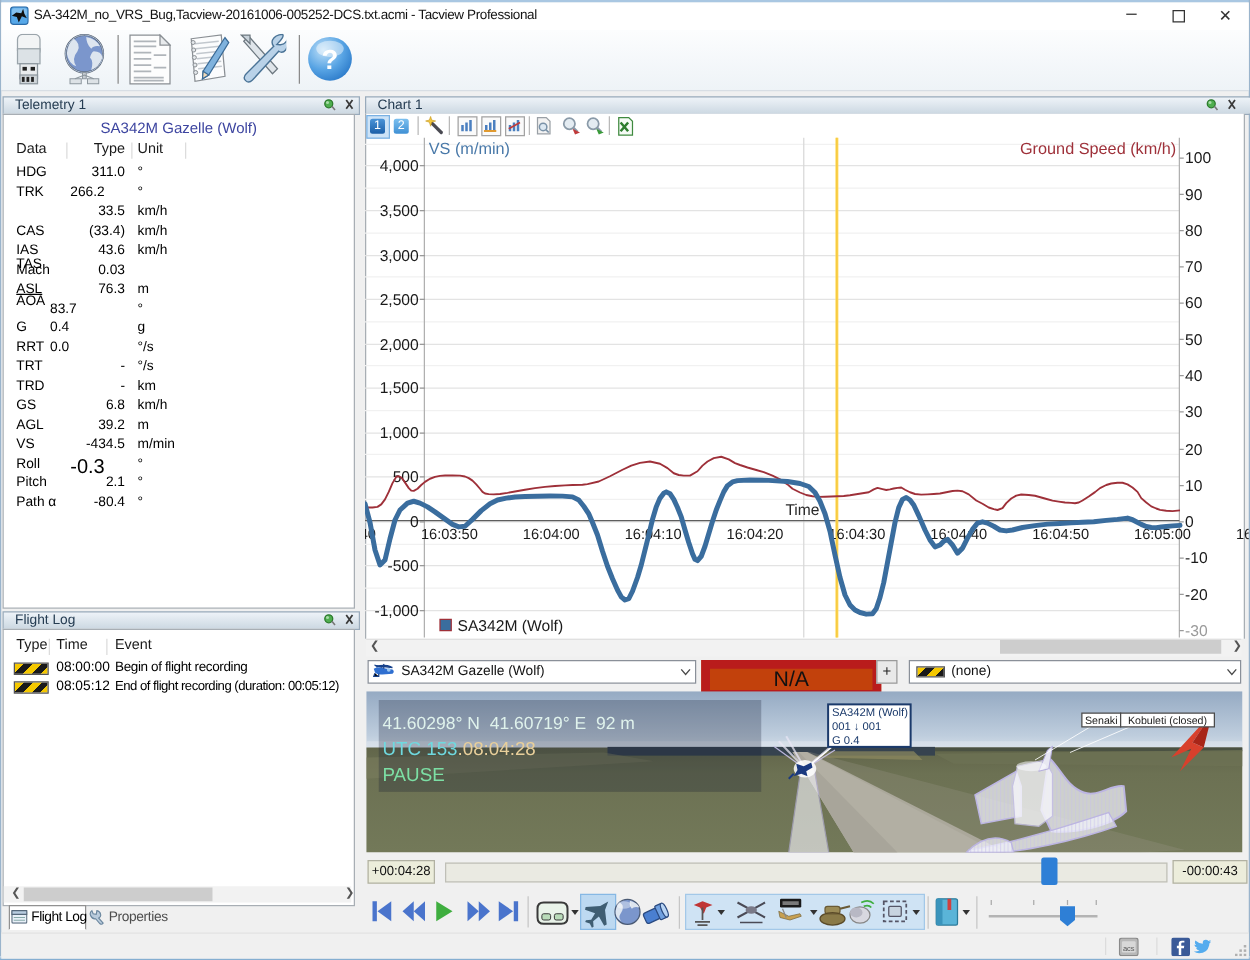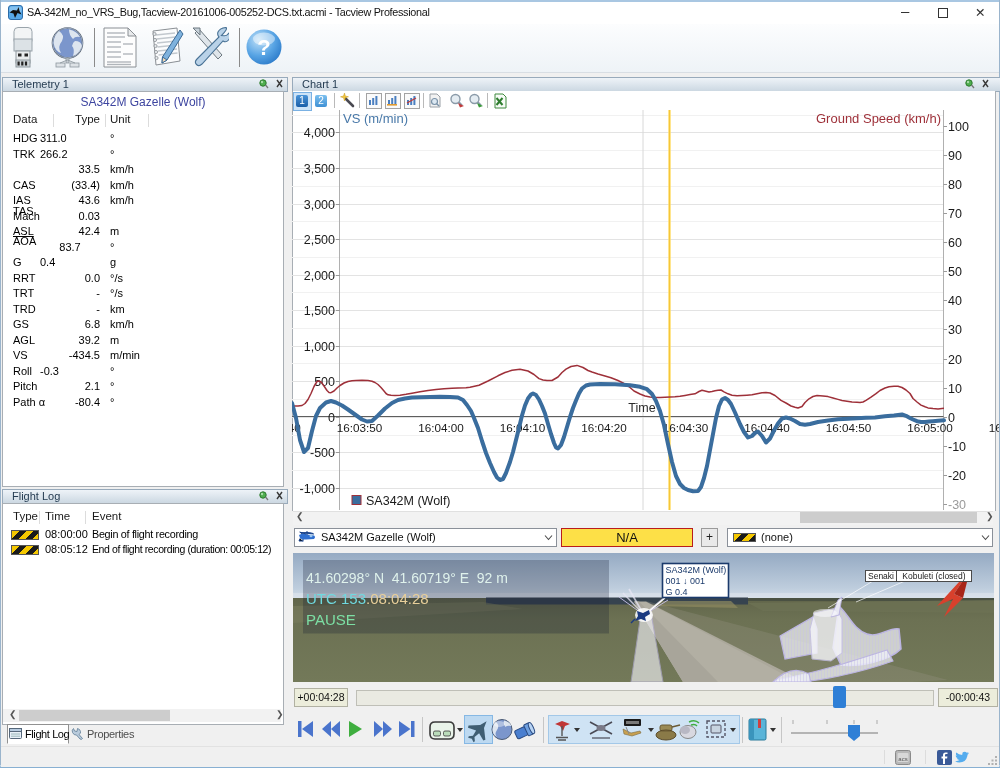--- a/index.html
+++ b/index.html
@@ -114,65 +114,65 @@
   </svg>
 <div class="panelwhite" style="left:2px;top:91px;width:280px;height:394px;"></div>
 <div class="t" style="left:2px;top:95px;width:282px;text-align:center;font-size:12px;color:#3d45a0;">SA342M Gazelle (Wolf)</div>
 <div class="t" style="left:13px;top:113px;font-size:11.5px;color:#1a1a1a;">Data</div>
 <div class="t" style="left:53px;top:113px;width:47px;text-align:right;font-size:11.5px;color:#1a1a1a;">Type</div>
 <div class="t" style="left:110px;top:113px;font-size:11.5px;color:#1a1a1a;">Unit</div>
 <div class="seph" style="left:53px;top:114px;height:13px;background:#dcdcdc;"></div>
 <div class="seph" style="left:105px;top:114px;height:13px;background:#dcdcdc;"></div>
 <div class="seph" style="left:148px;top:114px;height:13px;background:#dcdcdc;"></div>
 <div class="t" style="left:13px;top:132.0px;font-size:11px;color:#000;">HDG</div>
-<div class="t" style="left:40px;top:132.0px;width:60px;font-size:11px;color:#000;">311.0</div>
+<div class="t" style="left:40px;top:132.0px;width:60px;text-align:right;font-size:11px;color:#000;">311.0</div>
 <div class="t" style="left:110px;top:132.0px;font-size:11px;color:#000;">°</div>
 <div class="t" style="left:13px;top:147.5px;font-size:11px;color:#000;">TRK</div>
-<div class="t" style="left:40px;top:147.5px;width:60px;text-align:left;font-size:11px;color:#000;">266.2</div>
+<div class="t" style="left:40px;top:147.5px;width:60px;text-align:center;font-size:11px;color:#000;">266.2</div>
 <div class="t" style="left:110px;top:147.5px;font-size:11px;color:#000;">°</div>
 <div class="t" style="left:13px;top:163.0px;font-size:11px;color:#000;margin-top:42px;">TAS</div>
 <div class="t" style="left:40px;top:163.0px;width:60px;text-align:right;font-size:11px;color:#000;">33.5</div>
 <div class="t" style="left:110px;top:163.0px;font-size:11px;color:#000;">km/h</div>
 <div class="t" style="left:13px;top:178.5px;font-size:11px;color:#000;">CAS</div>
 <div class="t" style="left:40px;top:178.5px;width:60px;text-align:right;font-size:11px;color:#000;">(33.4)</div>
 <div class="t" style="left:110px;top:178.5px;font-size:11px;color:#000;">km/h</div>
 <div class="t" style="left:13px;top:194.0px;font-size:11px;color:#000;">IAS</div>
 <div class="t" style="left:40px;top:194.0px;width:60px;text-align:right;font-size:11px;color:#000;">43.6</div>
 <div class="t" style="left:110px;top:194.0px;font-size:11px;color:#000;">km/h</div>
 <div class="t" style="left:13px;top:209.5px;font-size:11px;color:#000;">Mach</div>
 <div class="t" style="left:40px;top:209.5px;width:60px;text-align:right;font-size:11px;color:#000;">0.03</div>
 <div class="t" style="left:13px;top:225.0px;font-size:11px;color:#000;text-decoration:underline;">ASL</div>
-<div class="t" style="left:40px;top:225.0px;width:60px;text-align:right;font-size:11px;color:#000;">42.4</div>
+<div class="t" style="left:40px;top:225.0px;width:60px;text-align:right;font-size:11px;color:#000;">76.3</div>
 <div class="t" style="left:110px;top:225.0px;font-size:11px;color:#000;">m</div>
 <div class="t" style="left:13px;top:235px;font-size:11px;color:#000;">AOA</div>
-<div class="t" style="left:40px;top:240.5px;width:60px;text-align:center;font-size:11px;color:#000;">83.7</div>
+<div class="t" style="left:40px;top:240.5px;width:60px;text-align:left;font-size:11px;color:#000;">83.7</div>
 <div class="t" style="left:110px;top:240.5px;font-size:11px;color:#000;">°</div>
 <div class="t" style="left:13px;top:256.0px;font-size:11px;color:#000;">G</div>
 <div class="t" style="left:40px;top:256.0px;width:60px;font-size:11px;color:#000;">0.4</div>
 <div class="t" style="left:110px;top:256.0px;font-size:11px;color:#000;">g</div>
 <div class="t" style="left:13px;top:271.5px;font-size:11px;color:#000;">RRT</div>
-<div class="t" style="left:40px;top:271.5px;width:60px;text-align:right;font-size:11px;color:#000;">0.0</div>
+<div class="t" style="left:40px;top:271.5px;width:60px;text-align:left;font-size:11px;color:#000;">0.0</div>
 <div class="t" style="left:110px;top:271.5px;font-size:11px;color:#000;">°/s</div>
 <div class="t" style="left:13px;top:287.0px;font-size:11px;color:#000;">TRT</div>
 <div class="t" style="left:40px;top:287.0px;width:60px;text-align:right;font-size:11px;color:#000;">-</div>
 <div class="t" style="left:110px;top:287.0px;font-size:11px;color:#000;">°/s</div>
 <div class="t" style="left:13px;top:302.5px;font-size:11px;color:#000;">TRD</div>
 <div class="t" style="left:40px;top:302.5px;width:60px;text-align:right;font-size:11px;color:#000;">-</div>
 <div class="t" style="left:110px;top:302.5px;font-size:11px;color:#000;">km</div>
 <div class="t" style="left:13px;top:318.0px;font-size:11px;color:#000;">GS</div>
 <div class="t" style="left:40px;top:318.0px;width:60px;text-align:right;font-size:11px;color:#000;">6.8</div>
 <div class="t" style="left:110px;top:318.0px;font-size:11px;color:#000;">km/h</div>
 <div class="t" style="left:13px;top:333.5px;font-size:11px;color:#000;">AGL</div>
 <div class="t" style="left:40px;top:333.5px;width:60px;text-align:right;font-size:11px;color:#000;">39.2</div>
 <div class="t" style="left:110px;top:333.5px;font-size:11px;color:#000;">m</div>
 <div class="t" style="left:13px;top:349.0px;font-size:11px;color:#000;">VS</div>
 <div class="t" style="left:40px;top:349.0px;width:60px;text-align:right;font-size:11px;color:#000;">-434.5</div>
 <div class="t" style="left:110px;top:349.0px;font-size:11px;color:#000;">m/min</div>
 <div class="t" style="left:13px;top:364.5px;font-size:11px;color:#000;">Roll</div>
-<div class="t" style="left:40px;top:364.5px;width:60px;text-align:left;font-size:11px;color:#000;">-0.3</div>
+<div class="t" style="left:40px;top:364.5px;width:60px;text-align:center;font-size:16px;color:#000;">-0.3</div>
 <div class="t" style="left:110px;top:364.5px;font-size:11px;color:#000;">°</div>
 <div class="t" style="left:13px;top:380.0px;font-size:11px;color:#000;">Pitch</div>
 <div class="t" style="left:40px;top:380.0px;width:60px;text-align:right;font-size:11px;color:#000;">2.1</div>
 <div class="t" style="left:110px;top:380.0px;font-size:11px;color:#000;">°</div>
 <div class="t" style="left:13px;top:395.5px;font-size:11px;color:#000;">Path α</div>
 <div class="t" style="left:40px;top:395.5px;width:60px;text-align:right;font-size:11px;color:#000;">-80.4</div>
 <div class="t" style="left:110px;top:395.5px;font-size:11px;color:#000;">°</div>
 <div class="hdr" style="left:2px;top:489px;width:275px;">Flight Log</div>
 <svg class="abs" style="left:258px;top:491px;" width="26" height="10" viewBox="0 0 26 10">
     <circle cx="5" cy="4" r="3.2" fill="#4fae4f" stroke="#2c7a2c"></circle>
@@ -374,21 +374,21 @@
 <line x1="9" y1="0" x2="9" y2="4" stroke="#16408a" stroke-width="1"></line>
 <path d="M3 2.5 Q9 0.5 15 2.5" fill="none" stroke="#16408a" stroke-width="1.2"></path>
 <path d="M1.5 1 L8 3" stroke="#16408a" stroke-width="1"></path>
 <path d="M2 7.5 L1 10 L5 10 M5 8 L5 10.5" stroke="#16408a" stroke-width="1"></path>
 <circle cx="13" cy="4.8" r="1.5" fill="#9ec8f0"></circle>
 </svg>
 <div class="t" style="left:321px;top:531px;font-size:11px;color:#111;">SA342M Gazelle (Wolf)</div>
 <svg class="abs" style="left:544px;top:534px;" width="9" height="7" viewBox="0 0 9 7">
     <path d="M1 1.5 L4.5 5.5 L8 1.5" stroke="#4a4a4a" stroke-width="1.1" fill="none"></path>
   </svg>
-<div class="abs" style="left:561px;top:528px;width:130px;height:17px;background:#fde047;border:1px solid #b91c1c;font-size:13px;color:#111;text-align:center;line-height:17px;">N/A</div>
+<div class="abs" style="left:561px;top:528px;width:130px;height:17px;background:#c2410c;border:7px solid #b91c1c;font-size:17px;color:#111;text-align:center;line-height:17px;">N/A</div>
 <div class="abs" style="left:701px;top:528px;width:15px;height:17px;background:#e9e9e9;border:1px solid #9a9a9a;font-size:12px;color:#222;text-align:center;line-height:16px;">+</div>
 <div class="abs" style="left:727px;top:528px;width:264px;height:17px;background:#fff;border:1px solid #8a9099;"></div>
 <div class="abs" style="left:733px;top:533px;width:21px;height:7px;background:repeating-linear-gradient(135deg,#f5c800 0 5px,#1a1a1a 5px 10px);border:1px solid #555;"></div>
 <div class="t" style="left:761px;top:531px;font-size:11px;color:#111;">(none)</div>
 <svg class="abs" style="left:981px;top:534px;" width="9" height="7" viewBox="0 0 9 7">
     <path d="M1 1.5 L4.5 5.5 L8 1.5" stroke="#4a4a4a" stroke-width="1.1" fill="none"></path>
   </svg>
 <svg class="abs" style="left:293px;top:553px;" width="701" height="129" viewBox="0 0 701 129" font-family="Liberation Sans">
     <defs>
       <linearGradient id="sky" x1="0" y1="0" x2="0" y2="1">

